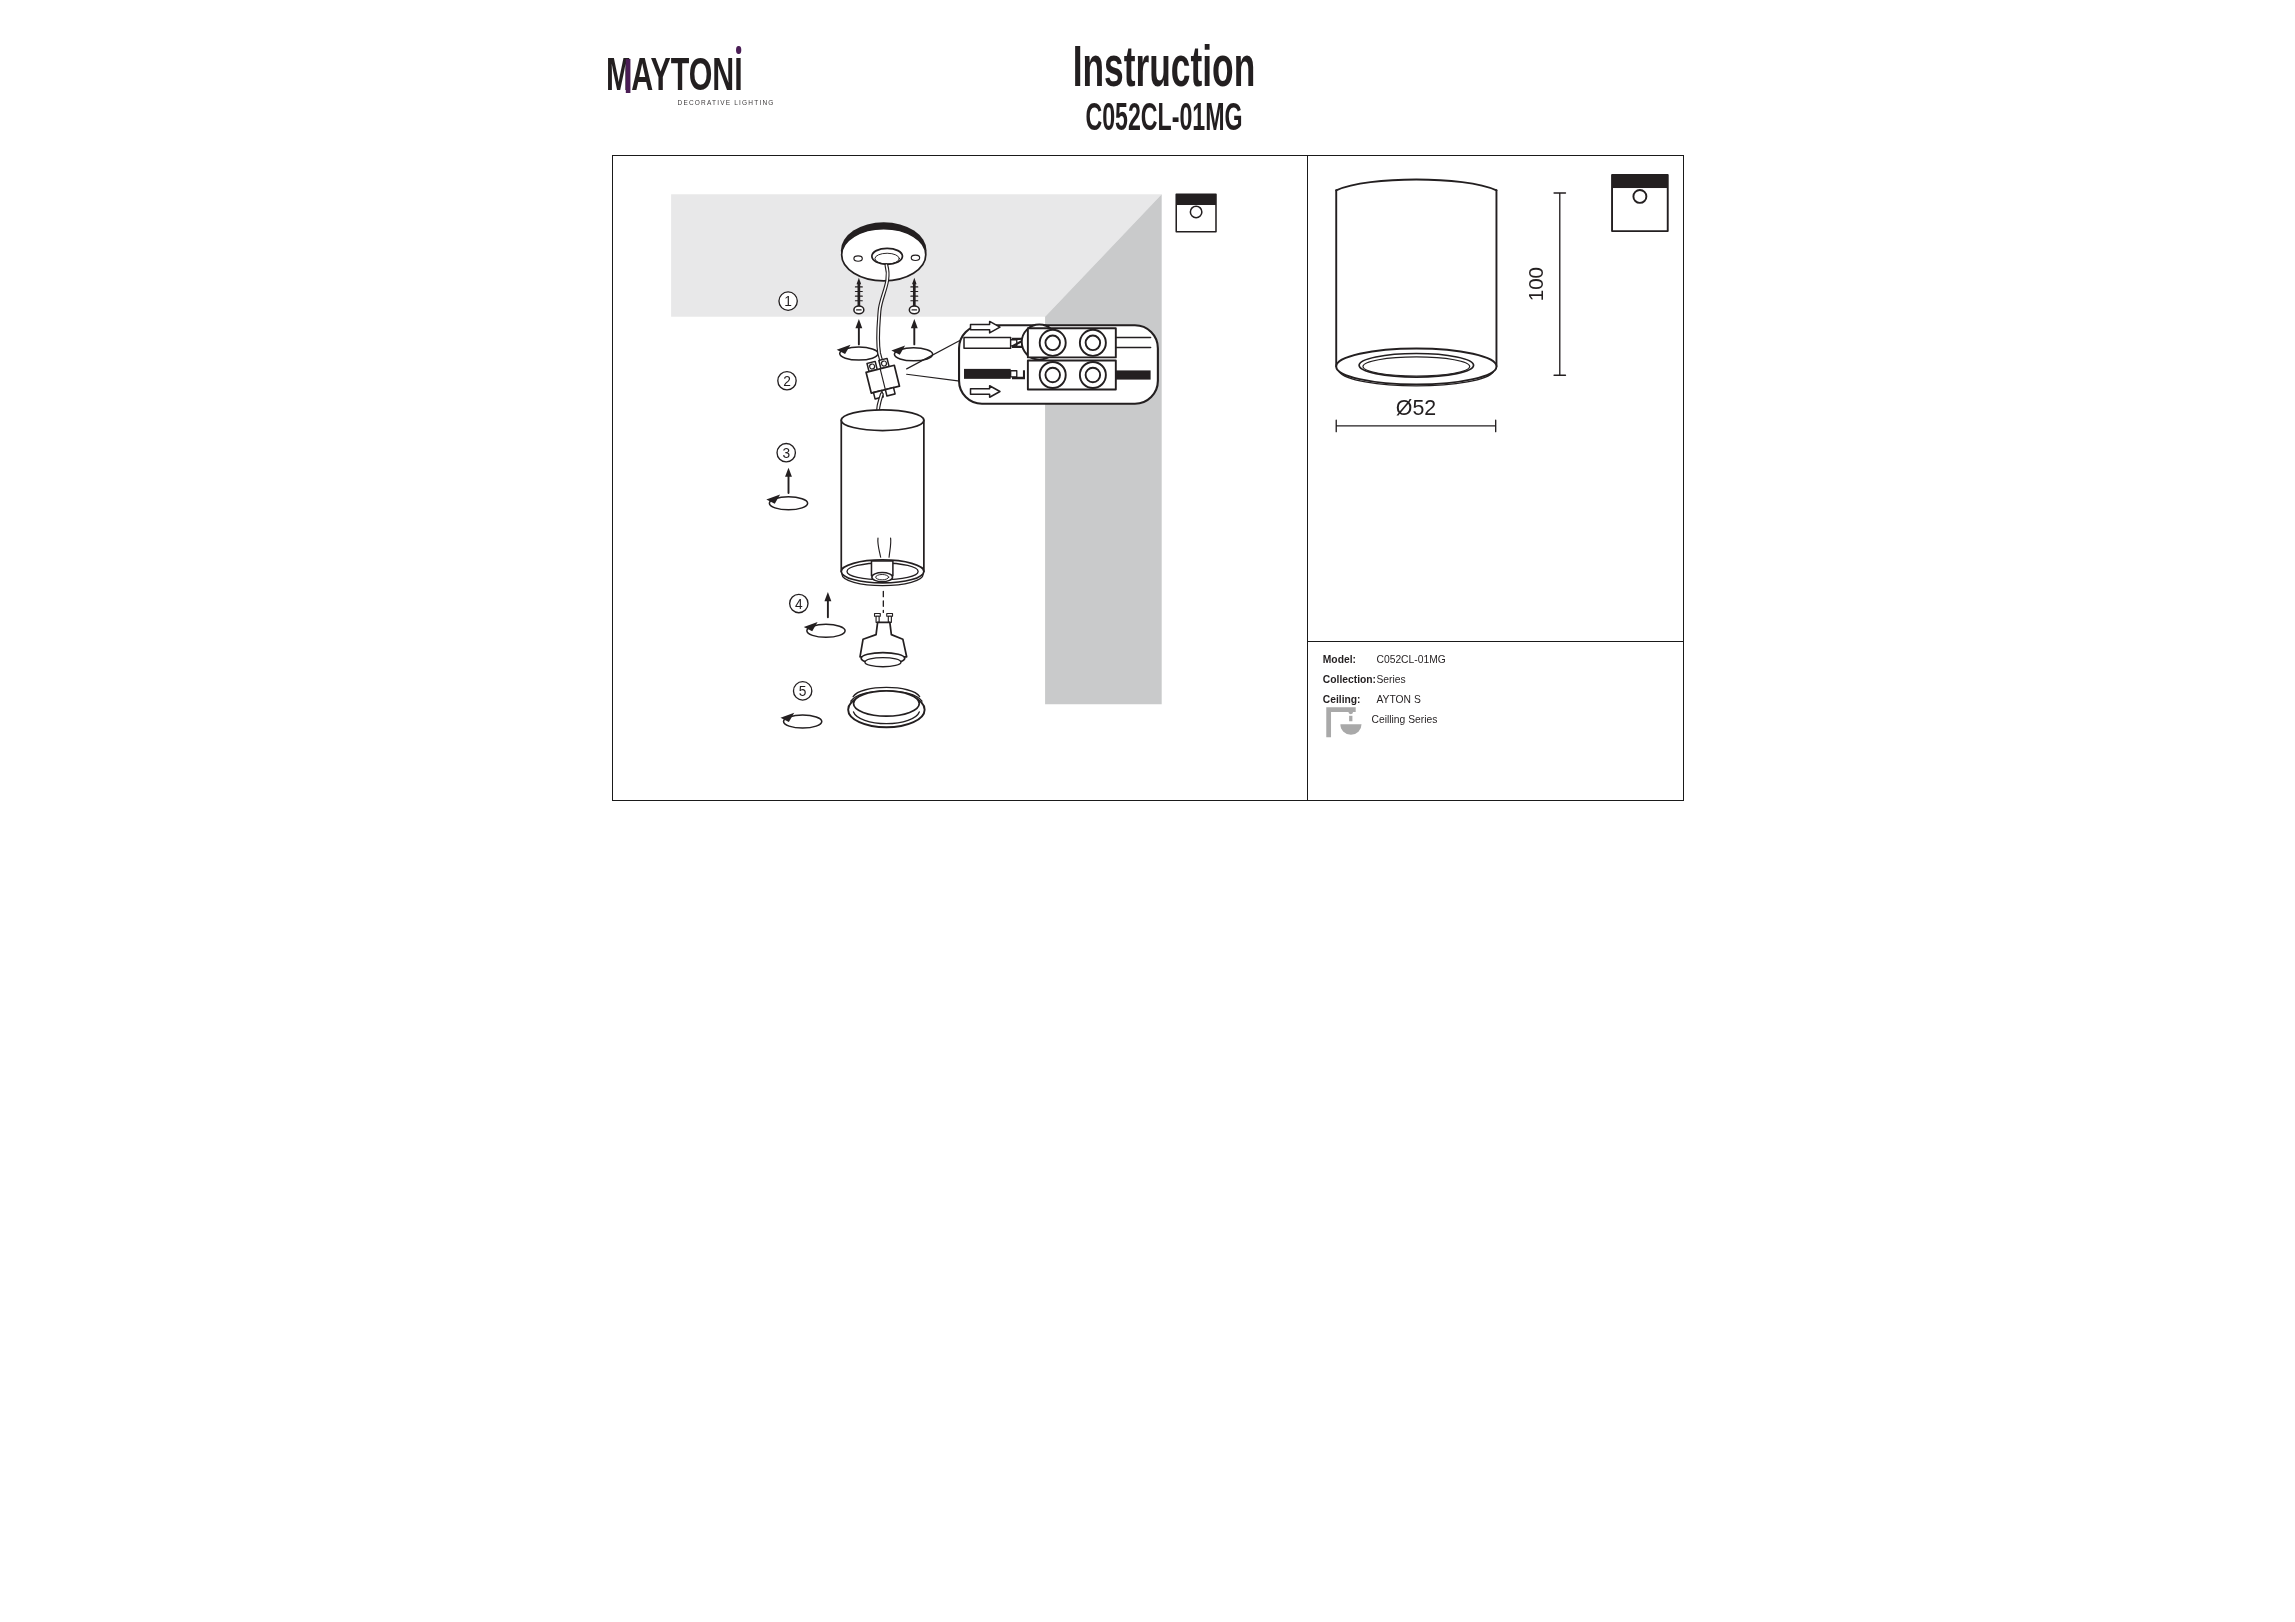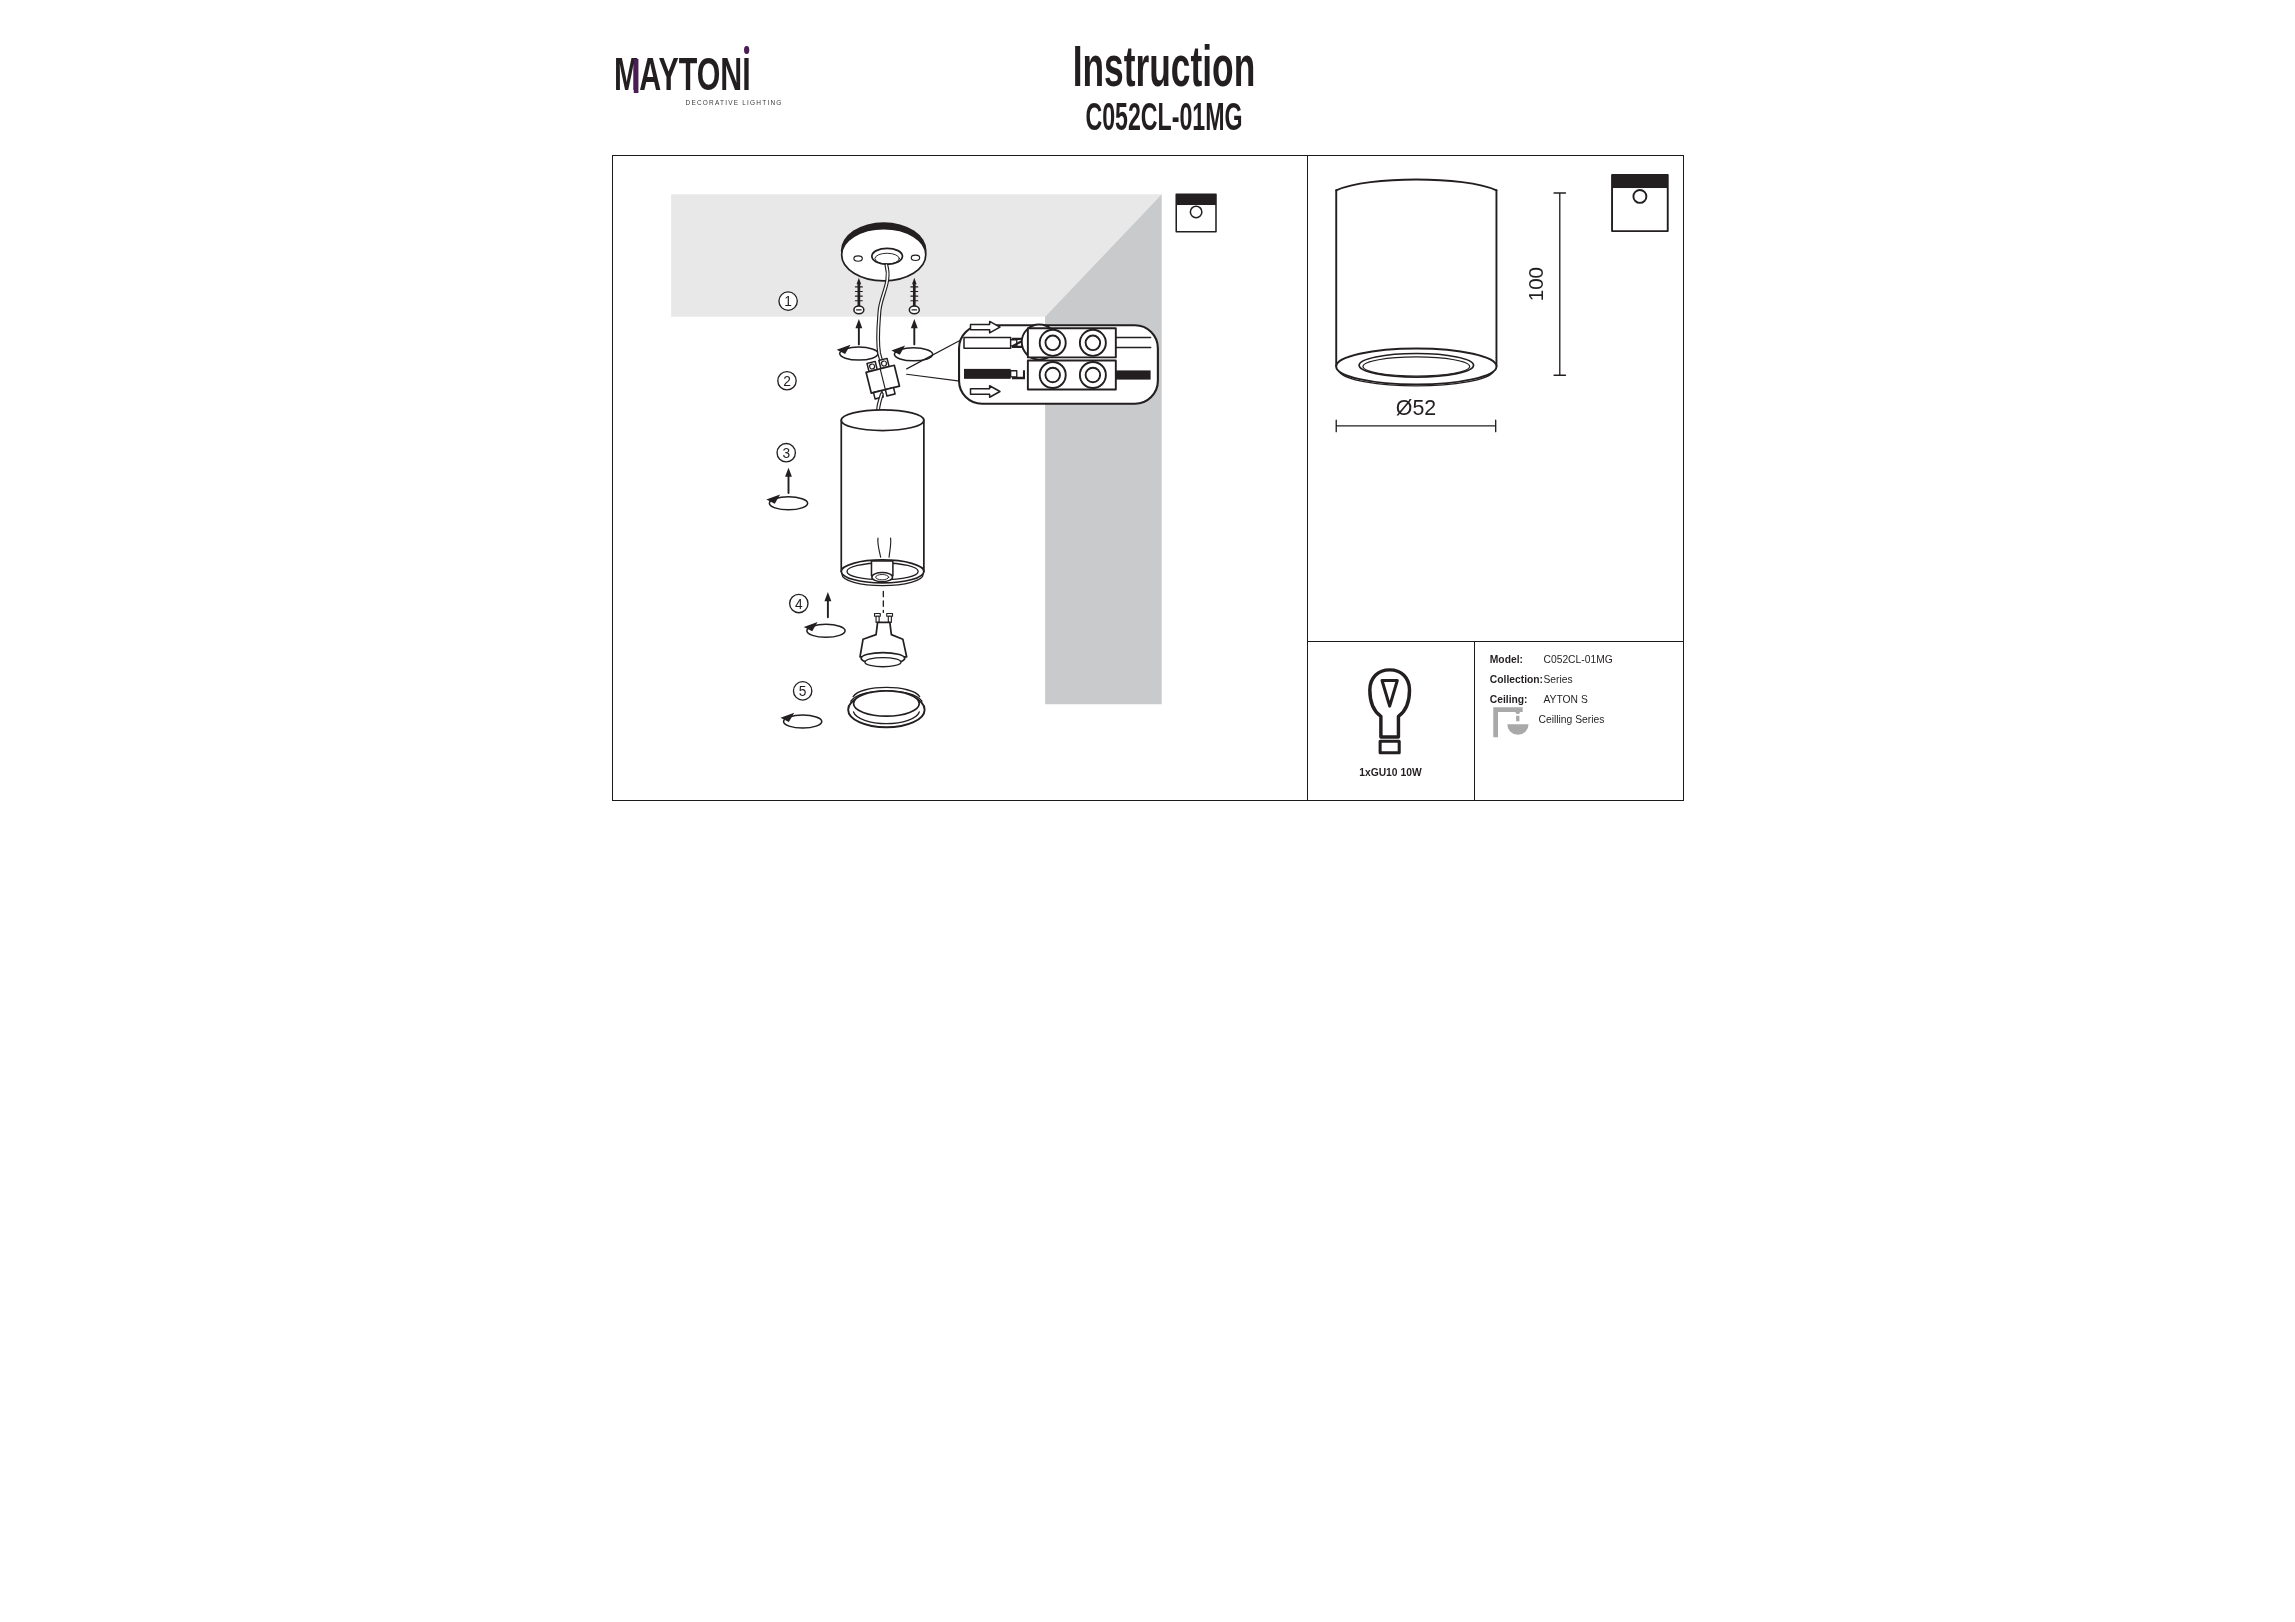--- a/index.html
+++ b/index.html
@@ -1,20 +1,20 @@
 <!DOCTYPE html>
 <html style="font-size:12.2px"><head>
 <meta charset="utf-8">
 <style>
   html,body{margin:0;padding:0;background:#ffffff;}
   body{font-family:"Liberation Sans", sans-serif;color:#231f20;}
   .page{position:relative;width:1148px;height:812px;background:#fff;margin:0 auto;overflow:hidden;}
 
   
-  .logo{position:absolute;left:40px;top:51px;}
+  .logo{position:absolute;left:32px;top:51px;}
   .logo-word{font-size:46px;font-weight:700;line-height:1;letter-spacing:0px;color:#231f20;
              transform:scaleX(.66);transform-origin:left top;white-space:nowrap;}
   .logo-word .lm,.logo-word .li{position:relative;display:inline-block;}
   .mbar{position:absolute;right:1.5px;top:7.7px;width:6.9px;height:34px;background:#4a1d55;}
   .idot{position:absolute;left:50%;margin-left:-3.8px;top:-5.4px;width:7.7px;height:8.4px;border-radius:50%;background:#4a1d55;}
   .tagline{position:absolute;left:72px;top:48px;font-size:6.5px;letter-spacing:1.2px;color:#3d3a3b;white-space:nowrap;}
 
   
   .titleblock{position:absolute;left:16px;top:38px;width:100%;text-align:center;}
   .title{font-size:57px;font-weight:700;line-height:1;transform:scaleX(.62);transform-origin:center top;}
@@ -228,28 +228,20 @@
 
           <g stroke="#231f20">
             <path d="M74 708 H492 M74 693 V723 M492 693 V723" stroke-width="3.5"></path>
             <text x="283" y="678" fill="#231f20" stroke="none" font-size="56" text-anchor="middle">Ø52</text>
           </g>
         </svg>
       </div>
 
       <div class="specrow">
 
-        <div class="cell-bulb">
-          <svg viewBox="0 0 435 410" width="100%" height="100%" preserveAspectRatio="xMidYMid meet" fill="none" stroke-linecap="round" stroke-linejoin="round">
-            <path d="M191 193 C167 176 162 148 162 124 C162 91 184 71 214 71 C244 71 266 91 266 124 C266 148 261 176 237 193 L237 247 L191 247 Z" stroke="#231f20" stroke-width="9" fill="#fff"></path>
-            <path d="M194 99 L234 99 L214 166 Z" stroke="#231f20" stroke-width="8" fill="#fff"></path>
-            <rect x="189" y="258" width="50" height="30" stroke="#231f20" stroke-width="8" fill="#fff"></rect>
-            <text x="216" y="348" fill="#231f20" stroke="none" font-size="27" font-weight="700" text-anchor="middle">1xGU10 10W</text>
-          </svg>
-        </div>
 
         <div class="cell-info">
           <svg class="wm" viewBox="0 0 104 92">
             <path d="M10 88 V12 H84" stroke="#a9a9a9" stroke-width="13" fill="none"></path>
             <path d="M42 52 A29 29 0 0 0 100 52 Z" fill="#a9a9a9"></path>
             <rect x="66" y="29" width="9" height="15" fill="#a9a9a9"></rect>
             <circle cx="70.5" cy="18" r="6.5" fill="#a9a9a9"></circle>
           </svg>
           <div class="spec-line" style="top:12.2px;">
             <span class="spec-label">Model:</span>

